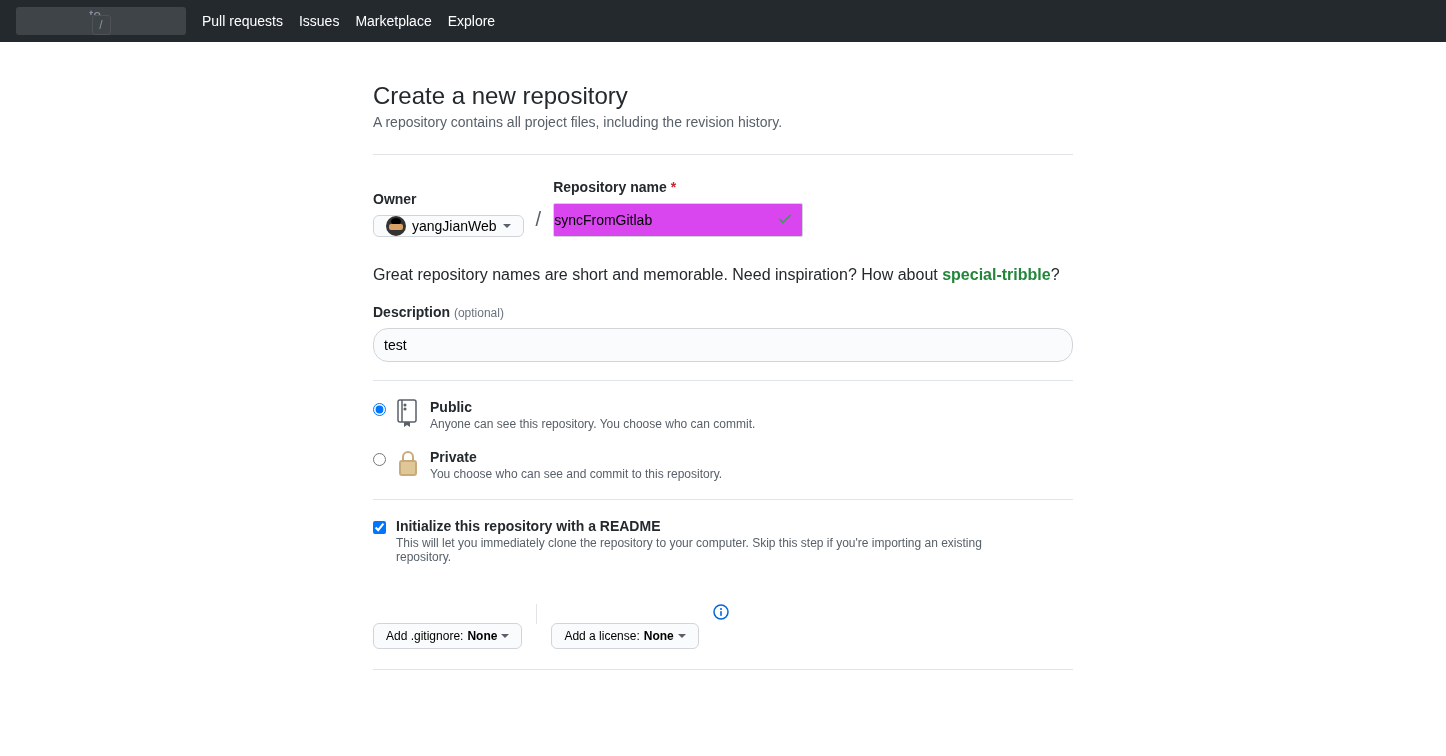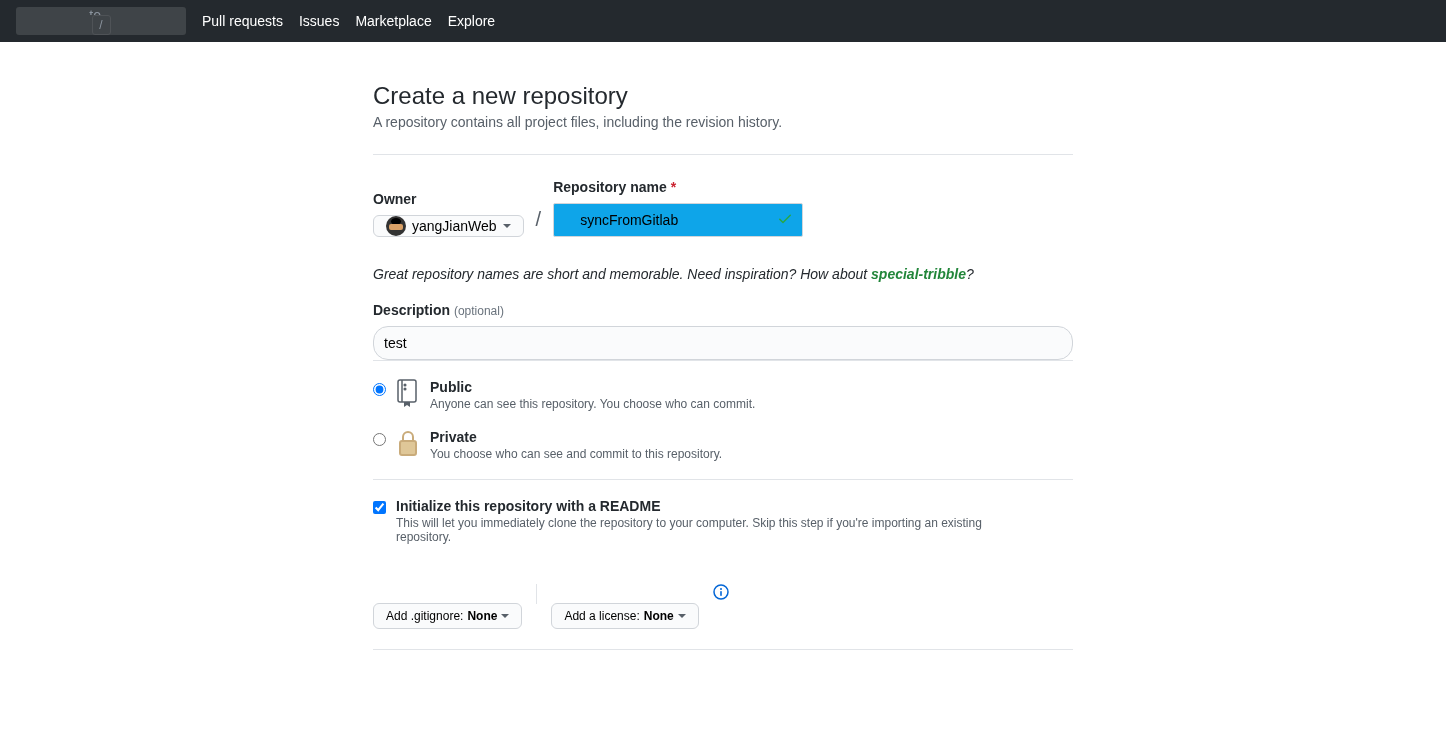--- a/index.html
+++ b/index.html
@@ -20,30 +20,30 @@
 .form-row { display: flex; align-items: flex-end; gap: 8px; margin-top: 24px; margin-bottom: 29px; }
 .form-col { display: flex; flex-direction: column; }
 .label { font-weight: 600; font-size: 14px; margin-bottom: 8px; }
 .required { color: #cb2431; }
 .owner-btn { display: inline-flex; align-items: center; background: #fafbfc; border: 1px solid #d1d5da; border-radius: 6px; padding: 5px 12px; font-size: 14px; cursor: pointer; gap: 6px; height: 22px; }
 .avatar { width: 20px; height: 20px; border-radius: 50%; background: #333; display: inline-block; position: relative; overflow: hidden; }
 .avatar::after { content: ""; position: absolute; top: 40%; left: 15%; width: 70%; height: 30%; background: #d9a066; border-radius: 2px; }
 .avatar::before { content: ""; position: absolute; top: 10%; left: 25%; width: 50%; height: 35%; background: #000; border-radius: 50%; }
 .caret { width: 0; height: 0; border-left: 4px solid transparent; border-right: 4px solid transparent; border-top: 4px solid #586069; display: inline-block; }
 .slash { font-size: 20px; color: #586069; padding: 0 4px 6px 4px; }
-.input { border: 1px solid #d1d5da; border-radius: 2px; padding: 6px 26px; font-size: 14px; background: #0ea5e9; height: 34px; width: 250px; }
+.input { border: 1px solid #d1d5da; border-radius: 2px; padding: 6px 0; font-size: 14px; background: #d946ef; height: 34px; width: 250px; }
 .input-wrapper { position: relative; }
 .check-icon { position: absolute; right: 10px; top: 50%; transform: translateY(-50%); color: #28a745; }
 
-.hint { color: #24292e; font-size: 14px; margin-bottom: 20px; font-style: italic; }
+.hint { color: #24292e; font-size: 16px; margin-bottom: 20px; }
 .link { color: #22863a; font-weight: 600; cursor: pointer; }
 
 .desc-label { font-weight: 700; font-size: 14px; display: inline; }
 .optional { color: #6a737d; font-weight: 400; font-size: 12px; }
-.desc-input { width: 100%; border: 1px solid #d1d5da; border-radius: 15px; padding: 6px 10px; font-size: 14px; background: #fafbfc; height: 34px; margin-top: 8px; }
+.desc-input { width: 100%; border: 1px solid #d1d5da; border-radius: 15px; padding: 6px 10px; font-size: 14px; background: #fafbfc; height: 34px; margin-top: 8px; margin-bottom: 18px; }
 
 .radio-group { margin: 18px 0; }
 .radio-row { display: flex; align-items: flex-start; gap: 10px; margin-bottom: 18px; }
 .radio-row input[type=radio] { margin-top: 4px; }
 .icon-col { width: 24px; flex-shrink: 0; }
 .repo-icon { width: 24px; height: 28px; }
 .radio-content { flex: 1; }
 .radio-title { font-weight: 600; font-size: 14px; }
 .radio-desc { color: #586069; font-size: 12px; margin-top: 2px; }
 

